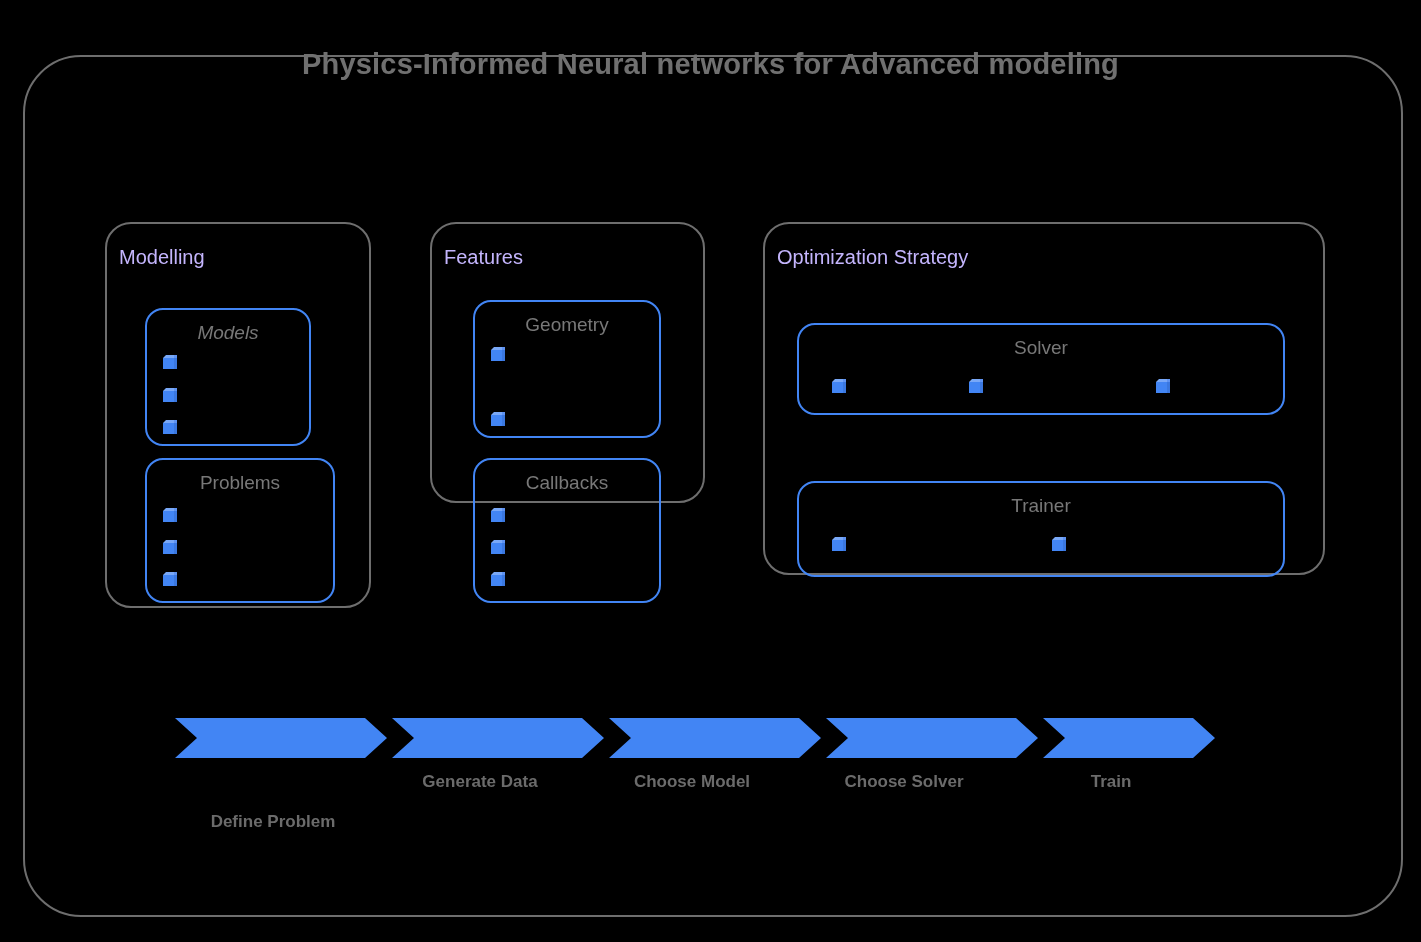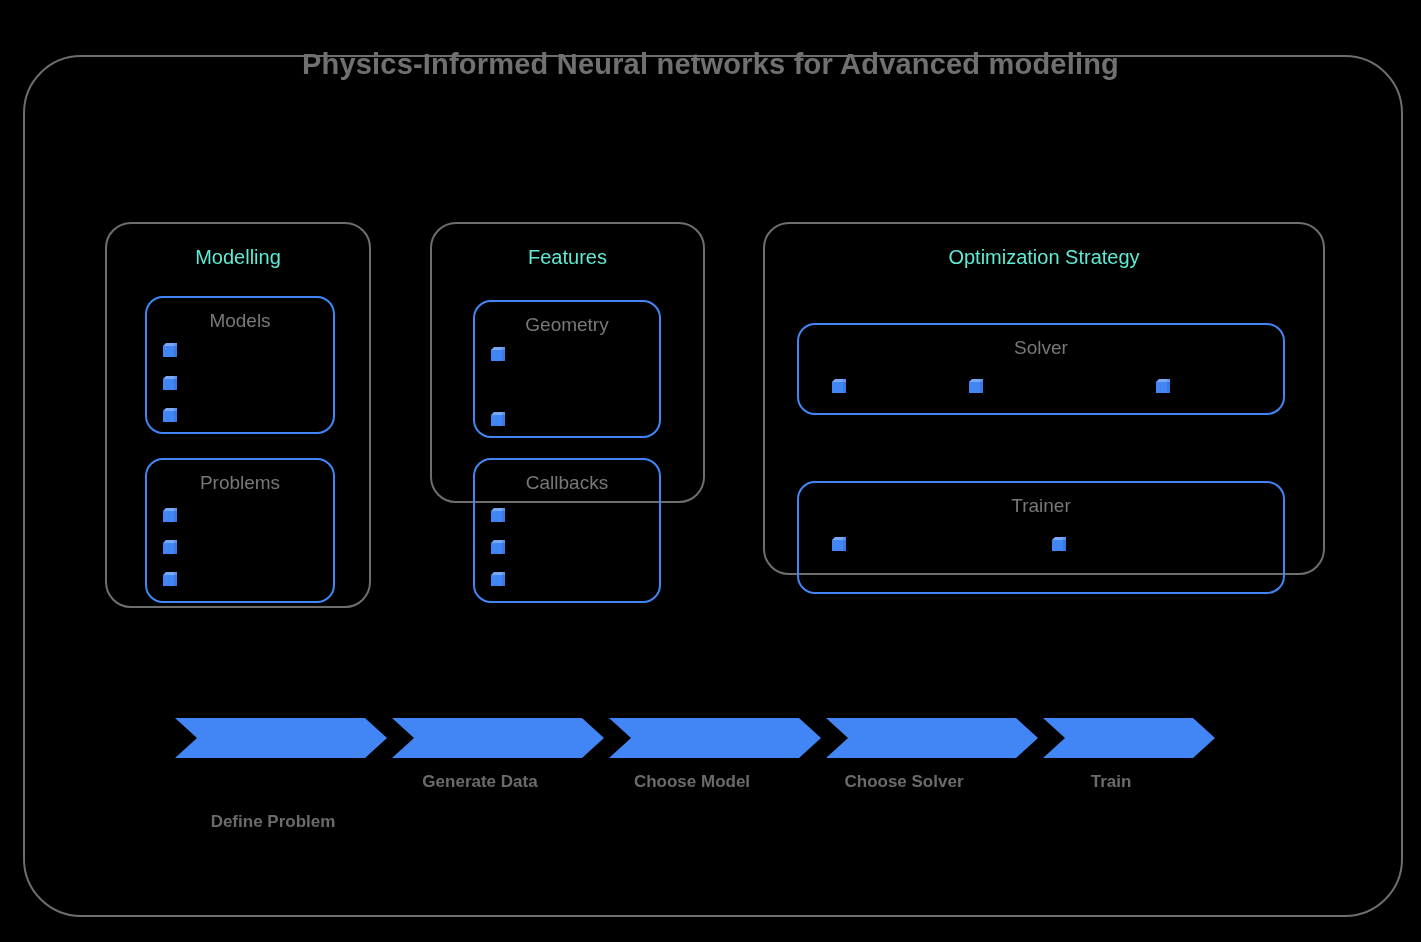--- a/index.html
+++ b/index.html
@@ -52,25 +52,24 @@
   
   .group-box {
     position: absolute;
     box-sizing: border-box;
     border: 2px solid #6e6e6e;
     border-radius: 26px;
     background: transparent;
   }
   .group-title {
     position: absolute;
-    left: 0;
+    left: 12px;
     top: 22px;
     width: 100%;
-    text-align: center;
-    color: #5eead4;
+    color: #c4b5fd;
     font-size: 20px;
     font-weight: normal;
     white-space: nowrap;
   }
 
   #group-modelling { left: 105px; top: 222px; width: 266px; height: 386px; }
   #group-features  { left: 430px; top: 222px; width: 275px; height: 281px; }
   #group-optim     { left: 763px; top: 222px; width: 562px; height: 353px; }
 
   
@@ -86,26 +85,26 @@
     left: 0;
     top: 12px;
     width: 100%;
     text-align: center;
     color: #787878;
     font-size: 19px;
     font-weight: normal;
     white-space: nowrap;
   }
 
-  #box-models    { left: 145px; top: 296px; width: 190px; height: 138px; }
+  #box-models    { left: 145px; top: 308px; width: 166px; height: 138px; font-style: italic; }
   #box-problems  { left: 145px; top: 458px; width: 190px; height: 145px; }
   #box-geometry  { left: 473px; top: 300px; width: 188px; height: 138px; }
   #box-callbacks { left: 473px; top: 458px; width: 188px; height: 145px; }
   #box-solver    { left: 797px; top: 323px; width: 488px; height: 92px; }
-  #box-trainer   { left: 797px; top: 481px; width: 488px; height: 113px; }
+  #box-trainer   { left: 797px; top: 481px; width: 488px; height: 96px; }
 
   
   .cube {
     position: absolute;
     width: 14px;
     height: 14px;
   }
   .cube .face-front {
     position: absolute;
     left: 0;

